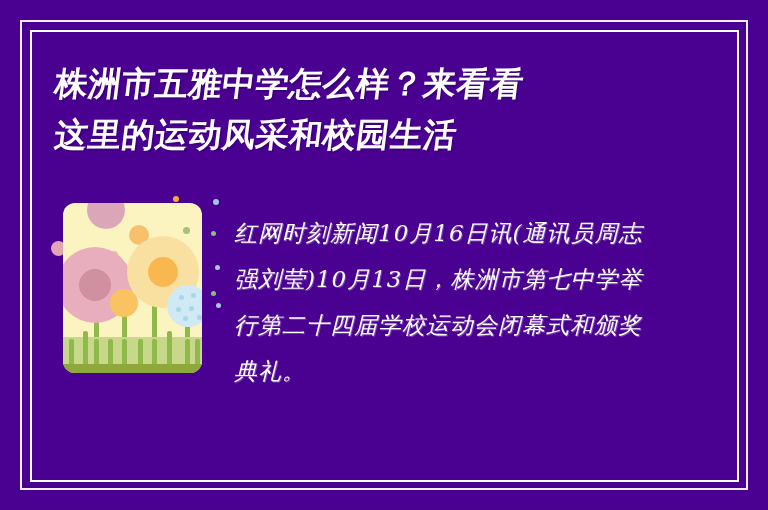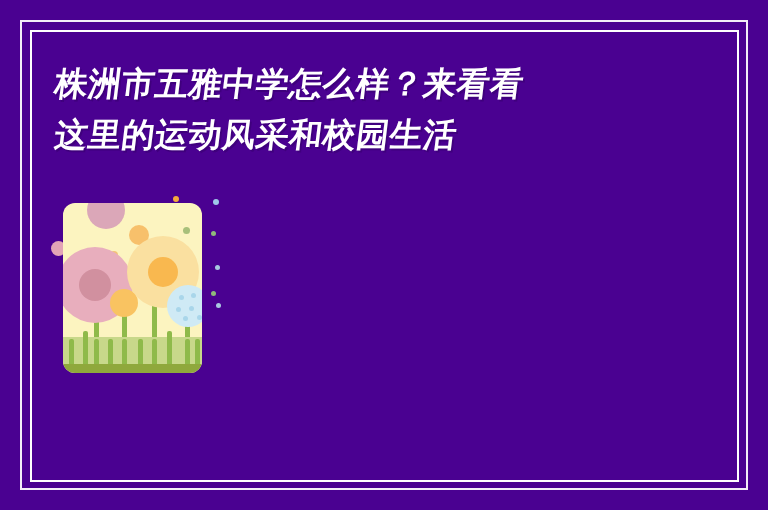--- a/index.html
+++ b/index.html
@@ -187,14 +187,15 @@
       <span class="blade" style="left:59px; height:26px;"></span>
       <span class="blade" style="left:75px; height:26px;"></span>
       <span class="blade" style="left:89px; height:26px;"></span>
       <span class="blade" style="left:104px; height:34px;"></span>
       <span class="blade" style="left:122px; height:26px;"></span>
       <span class="blade" style="left:132px; height:26px;"></span>
       <div class="ground"></div>
     </div>
   </div>
 
+  <div id="body-text">红网时刻新闻10月16日讯(通讯员周志强刘莹)10月13日，株洲市第七中学举行第二十四届学校运动会闭幕式和颁奖典礼。</div>
 
 </div>
 
 </body></html>

